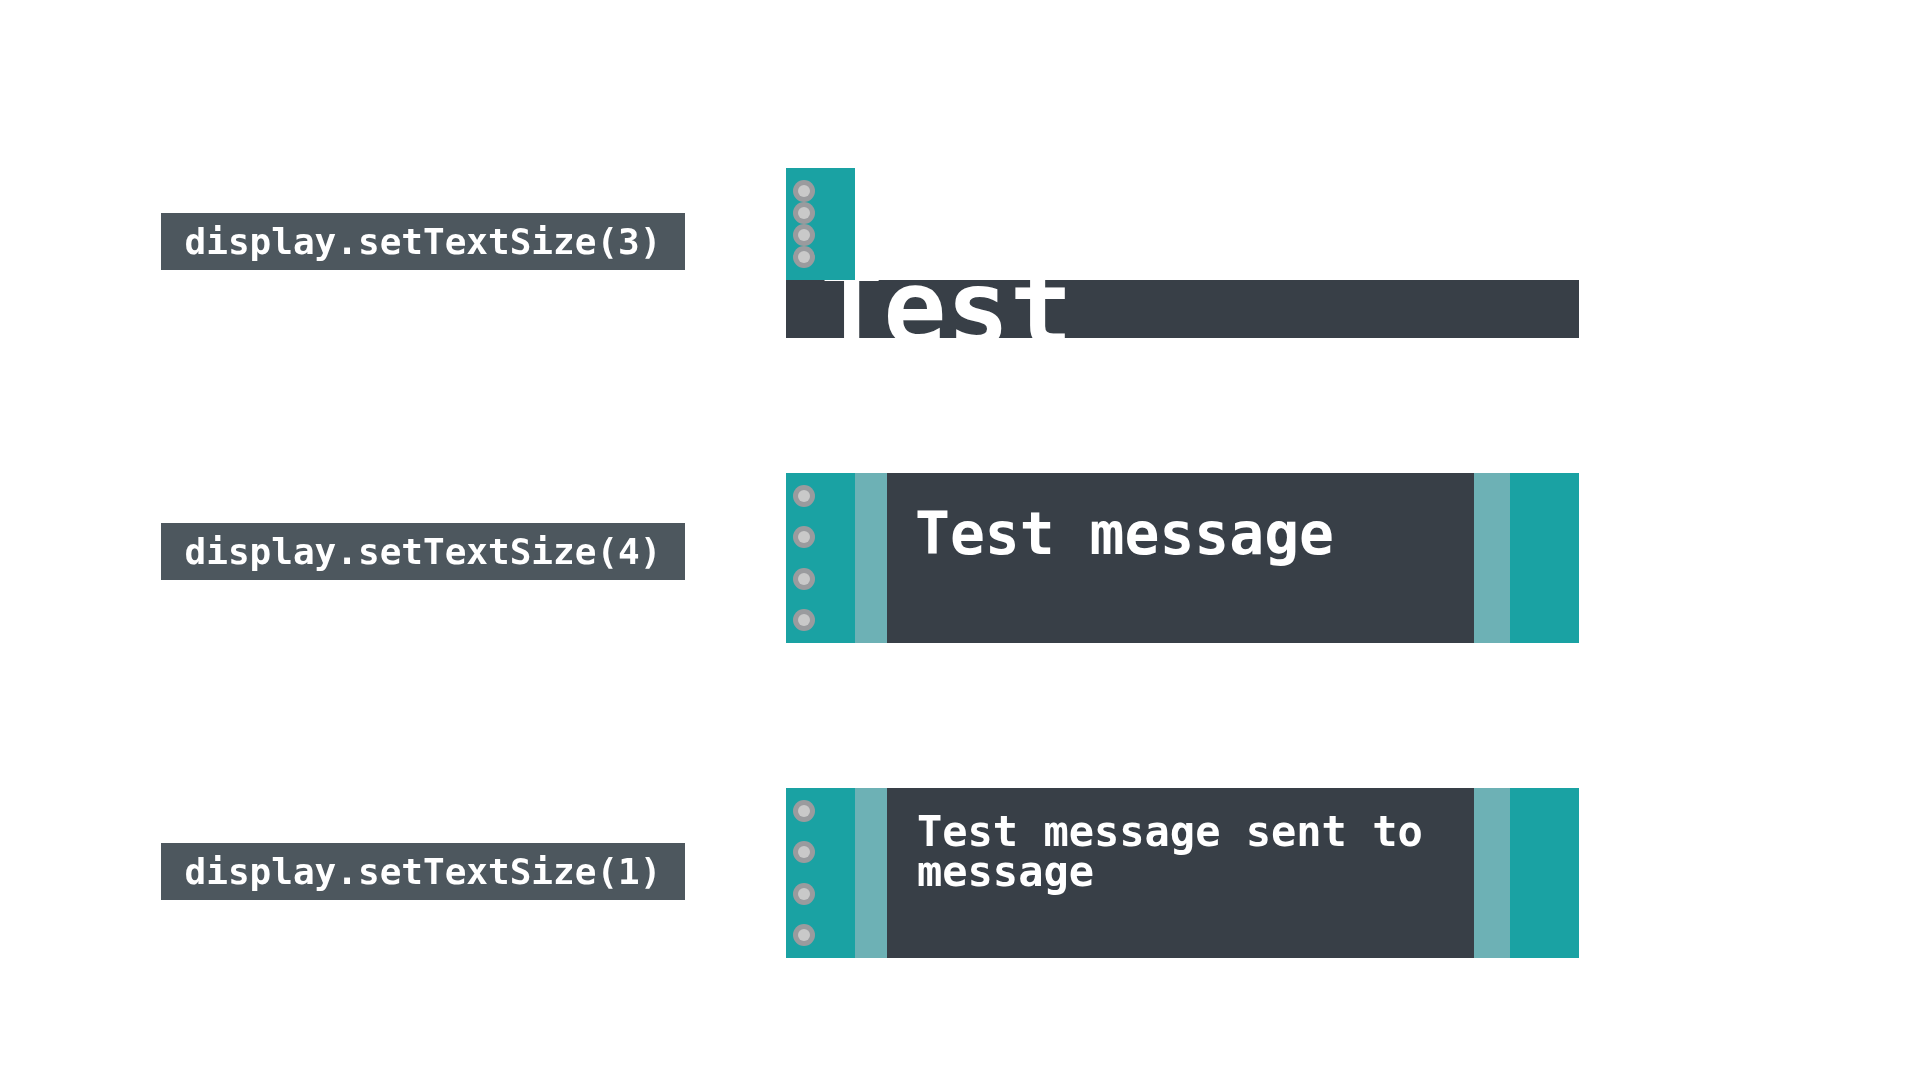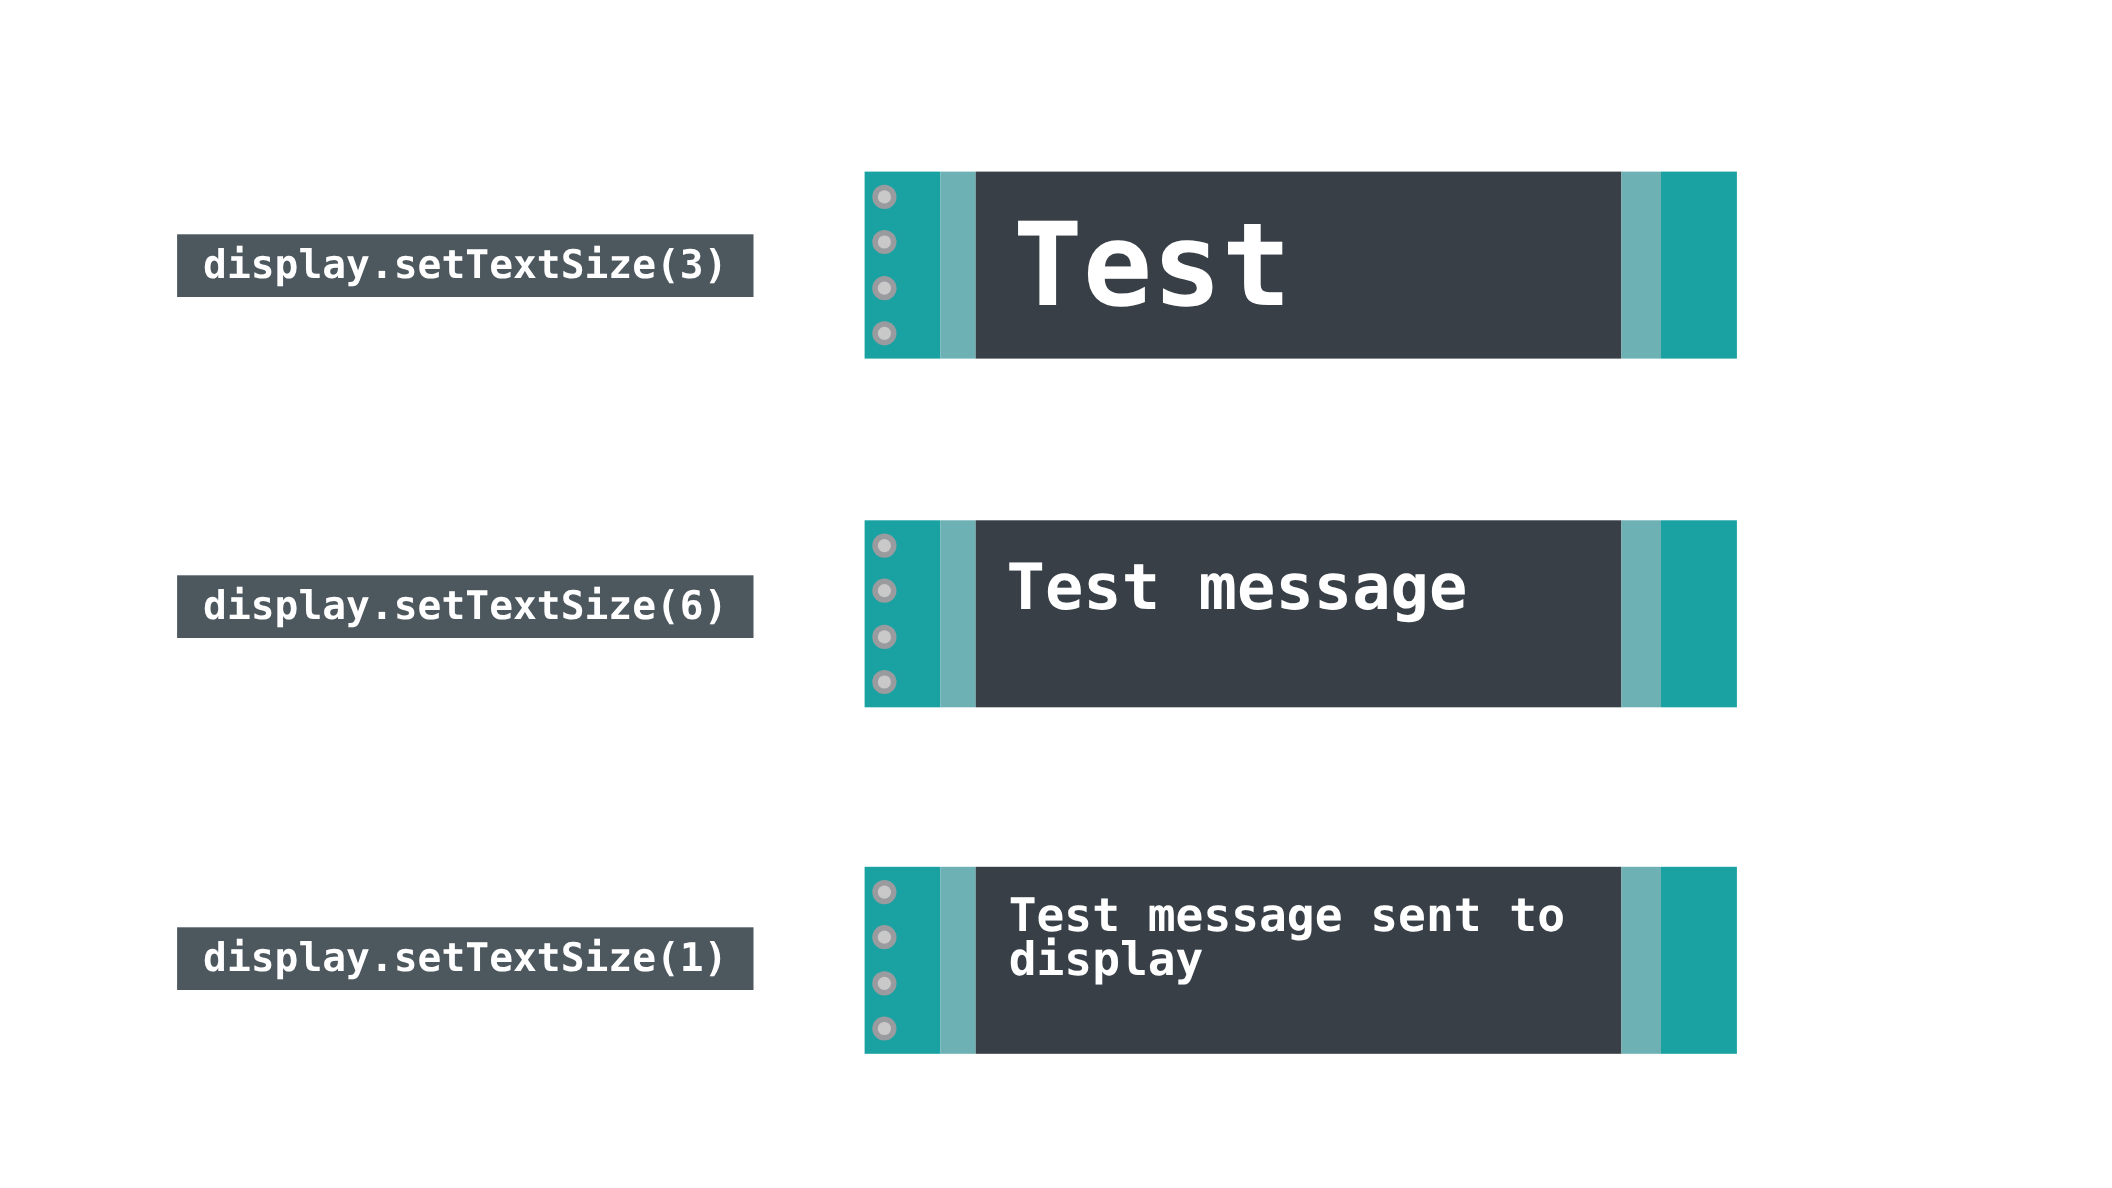--- a/index.html
+++ b/index.html
@@ -43,21 +43,21 @@
   .row-2 .code-label { top: 843px; }
 
   
   .display {
     position: absolute;
     left: 786px;
     width: 793px;
     height: 170px;
     display: flex;
   }
-  .row-0 .display { top: 156px; }
+  .row-0 .display { top: 168px; flex-direction: column; }
   .row-1 .display { top: 473px; }
   .row-2 .display { top: 788px; }
 
   .pin-strip {
     width: 69px;
     background: var(--board-teal);
     display: flex;
     flex-direction: column;
     justify-content: space-between;
     padding: 12px 0;
@@ -136,21 +136,21 @@
       <div class="screen">
         <span class="line">Test</span>
       </div>
       <div class="stripe-right"></div>
       <div class="teal-block"></div>
     </div>
   </div>
 
   <div class="row row-1">
     <div class="code-label">
-      <span>display.setTextSize(6)</span>
+      <span>display.setTextSize(4)</span>
     </div>
     <div class="display">
       <div class="pin-strip">
         <span class="pin">
             <span class="pin-core"></span>
           </span>
         <span class="pin">
             <span class="pin-core"></span>
           </span>
         <span class="pin">
@@ -184,20 +184,20 @@
         <span class="pin">
             <span class="pin-core"></span>
           </span>
         <span class="pin">
             <span class="pin-core"></span>
           </span>
       </div>
       <div class="stripe-left"></div>
       <div class="screen">
         <div class="line">Test message sent to</div>
-        <div class="line">display</div>
+        <div class="line">message</div>
       </div>
       <div class="stripe-right"></div>
       <div class="teal-block"></div>
     </div>
   </div>
 
 </div>
 
 </body></html>

